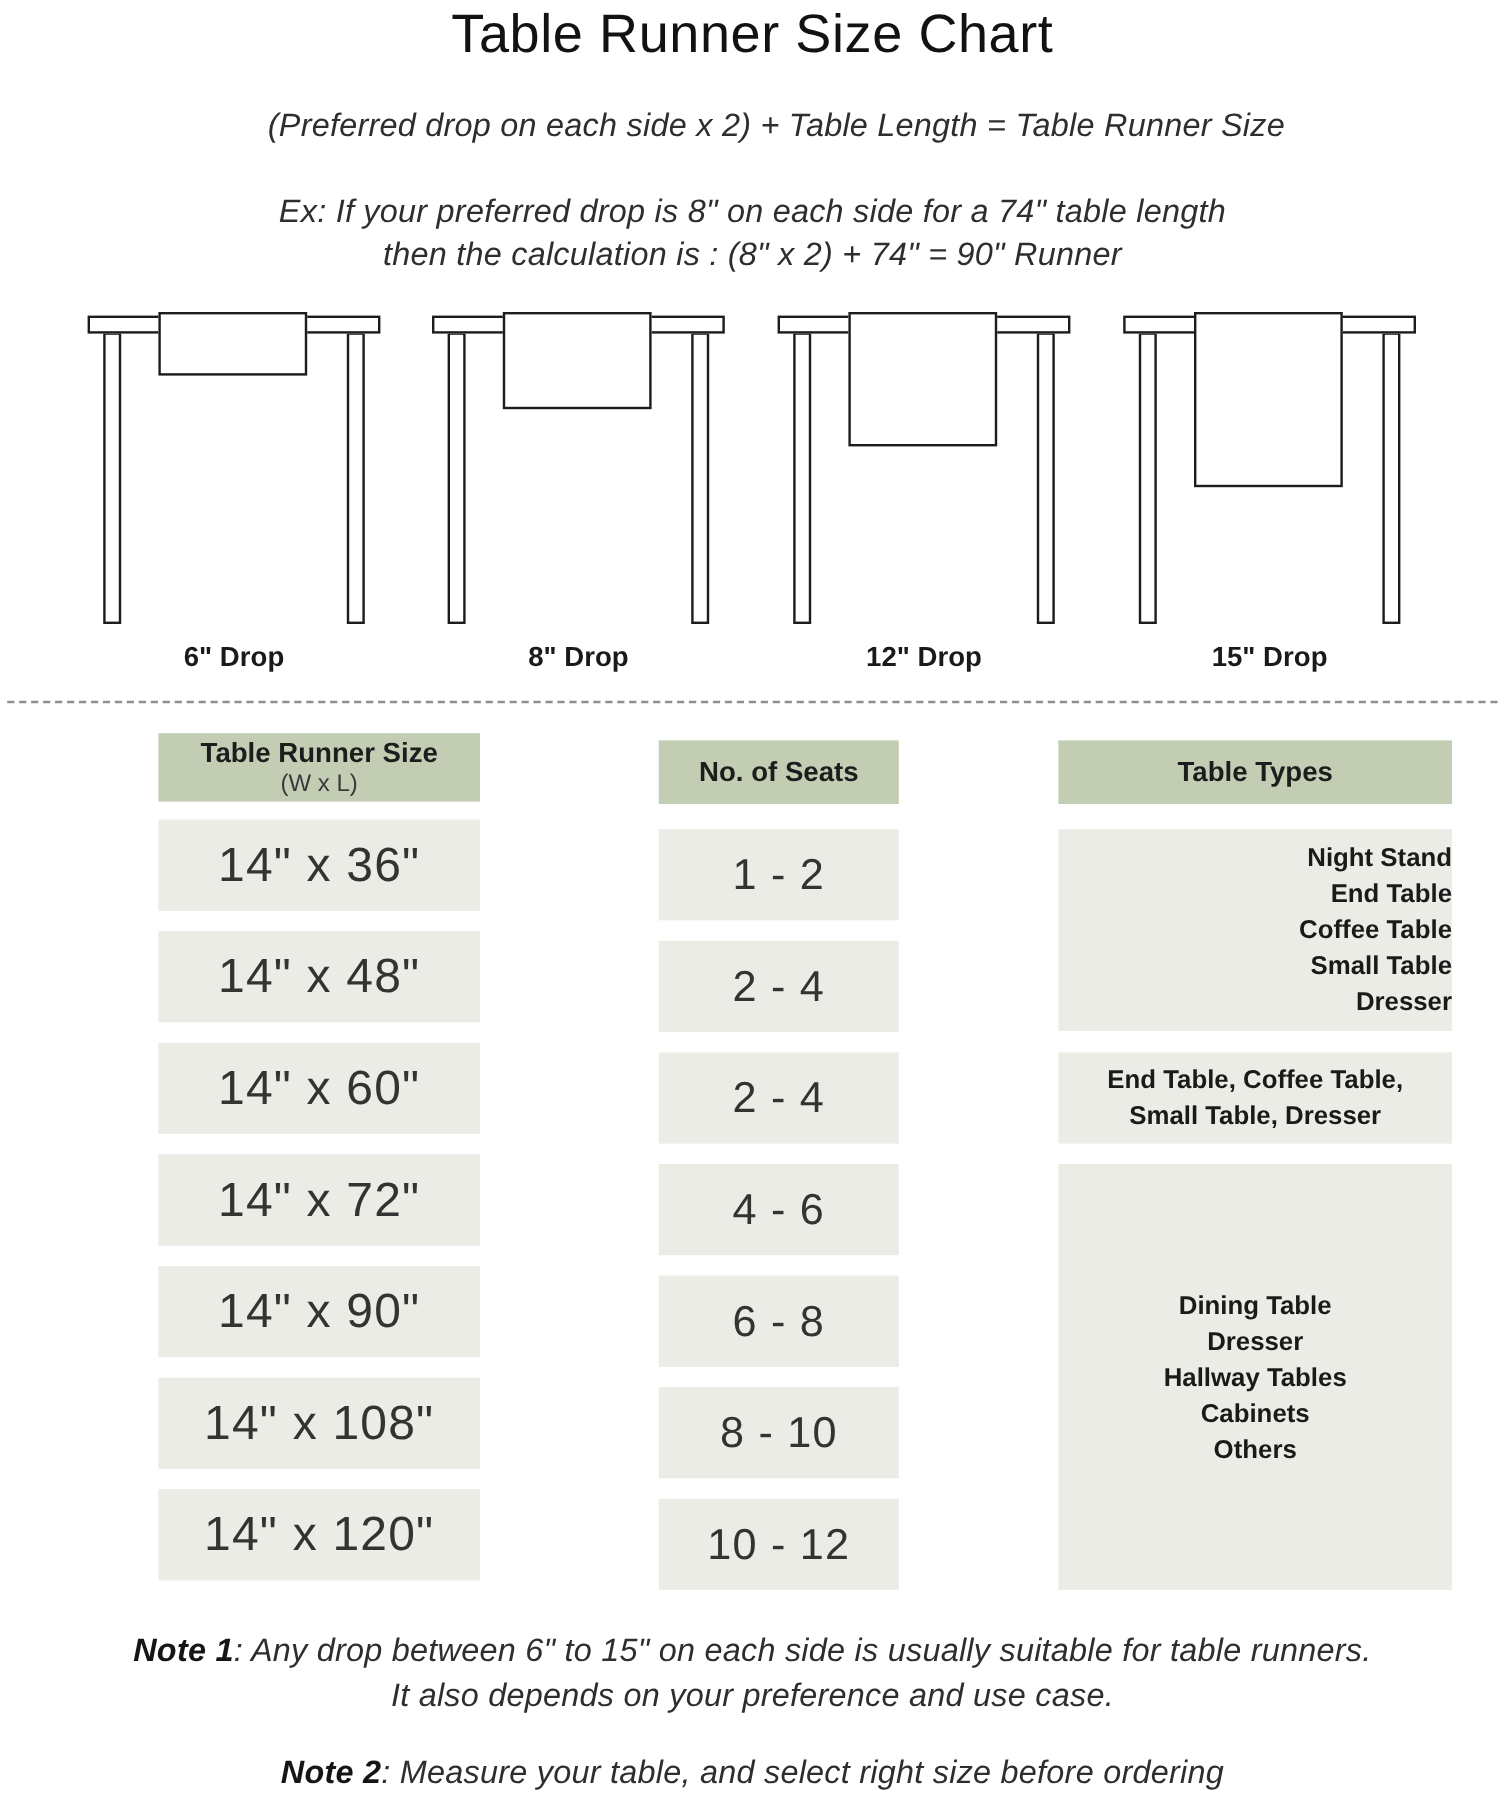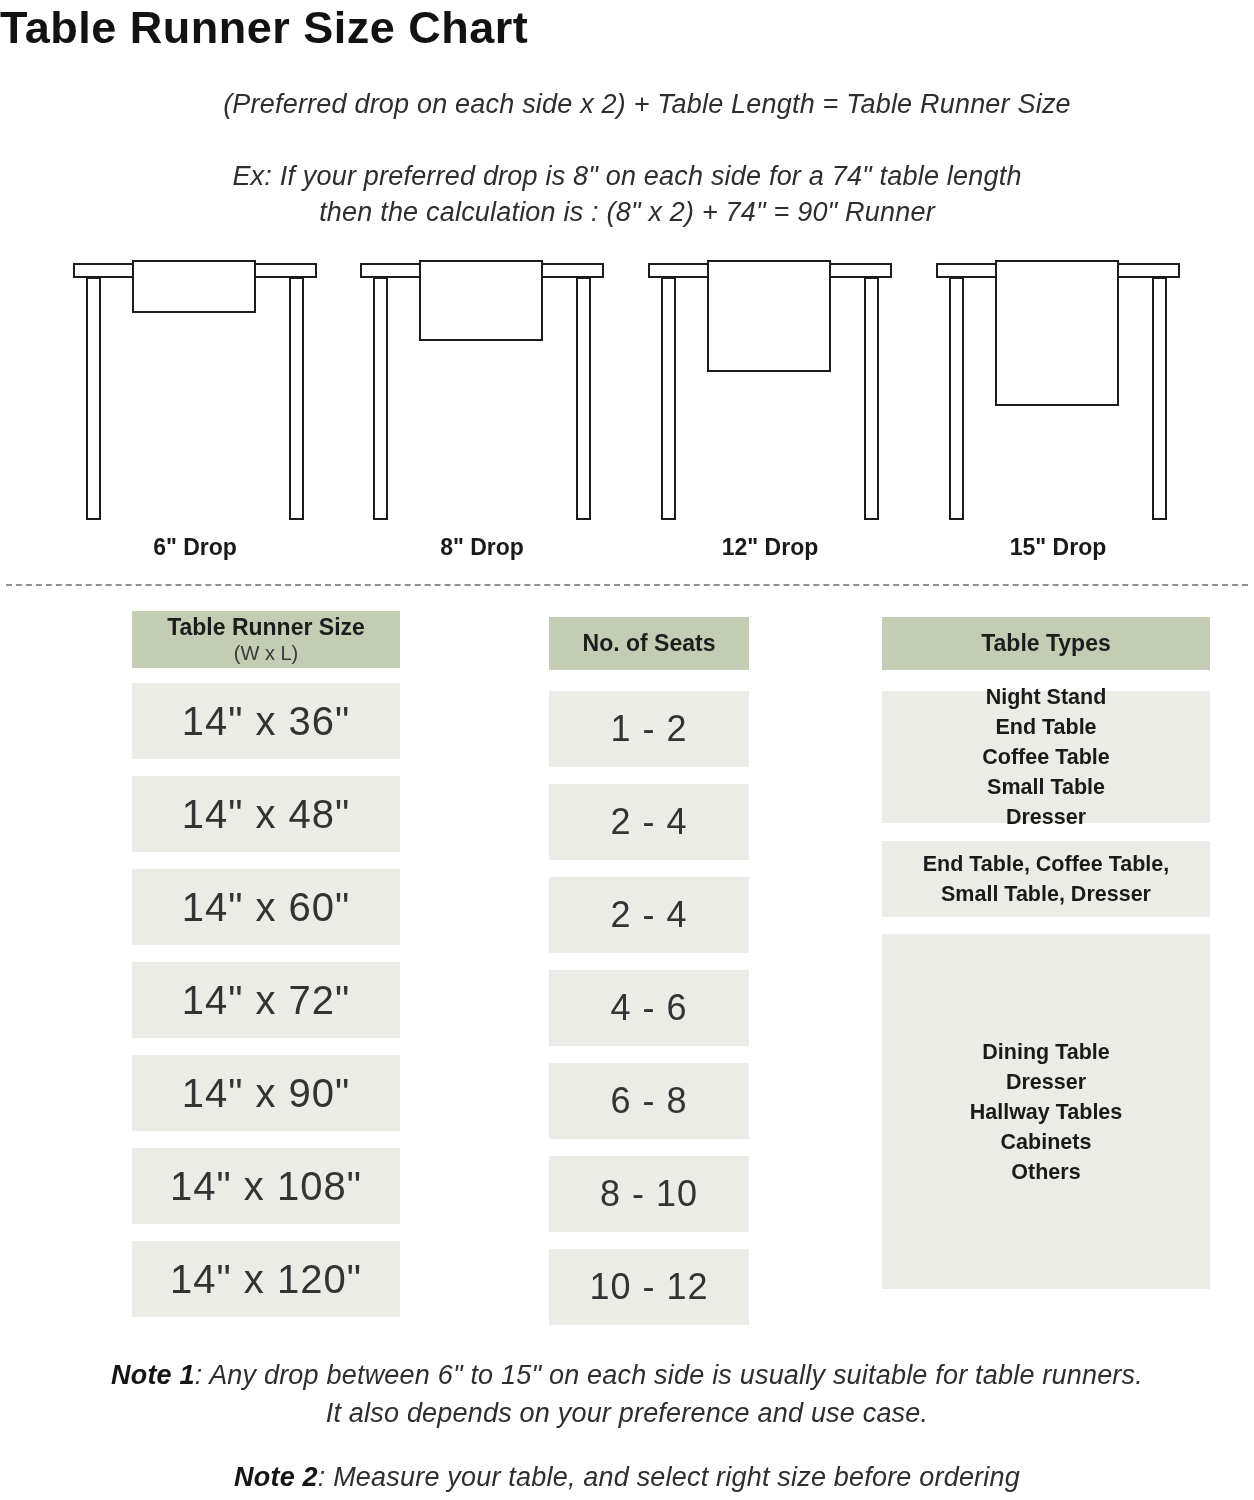--- a/index.html
+++ b/index.html
@@ -6,22 +6,22 @@
   html, body { background: #ffffff; }
   body { font-family: "Liberation Sans", sans-serif; color: #1c1c1c; }
   .canvas {
     position: relative; width: 1254px; height: 1500px;
     background: #ffffff; overflow: hidden; margin: 0 auto;
   }
 
   
   .title {
     position: absolute; top: 2px; left: 0; width: 100%;
-    font-size: 45px; font-weight: 700; letter-spacing: 0.5px;
-    color: #121212; text-align: left;
+    font-size: 45px; font-weight: 400; letter-spacing: 0.5px;
+    color: #121212; text-align: center;
   }
   .italic-line {
     position: absolute; left: 0; width: 100%;
     font-style: italic; font-size: 27px; color: #2e2e2e;
     text-align: center; letter-spacing: 0.2px;
   }
   .formula { top: 89px; padding-left: 40px; }
   .ex1 { top: 161px; }
   .ex2 { top: 197px; }
 
@@ -82,21 +82,21 @@
   .col1 .cell + .cell, .col2 .cell + .cell { margin-top: 17px; }
   .size-text { font-size: 40px; color: #333333; letter-spacing: 1px; }
   .seat-text { font-size: 36px; color: #333333; letter-spacing: 1px; }
 
   .type-cell {
     background: #ebece5; width: 100%;
     display: flex; flex-direction: column; align-items: center; justify-content: center;
     font-weight: 700; font-size: 21.5px; line-height: 30px; color: #1a1a1a;
     text-align: center;
   }
-  .type-a { height: 132px; margin-top: 21px; }
+  .type-a { height: 168px; margin-top: 21px; align-items: flex-end; }
   .type-b { height: 76px;  margin-top: 18px; }
   .type-c { height: 355px; margin-top: 17px; }
 
   
   .note {
     position: absolute; left: 0; width: 100%;
     font-style: italic; font-size: 27px; color: #2e2e2e; text-align: center;
     letter-spacing: 0.2px;
   }
   .note-1a { top: 1360px; }

